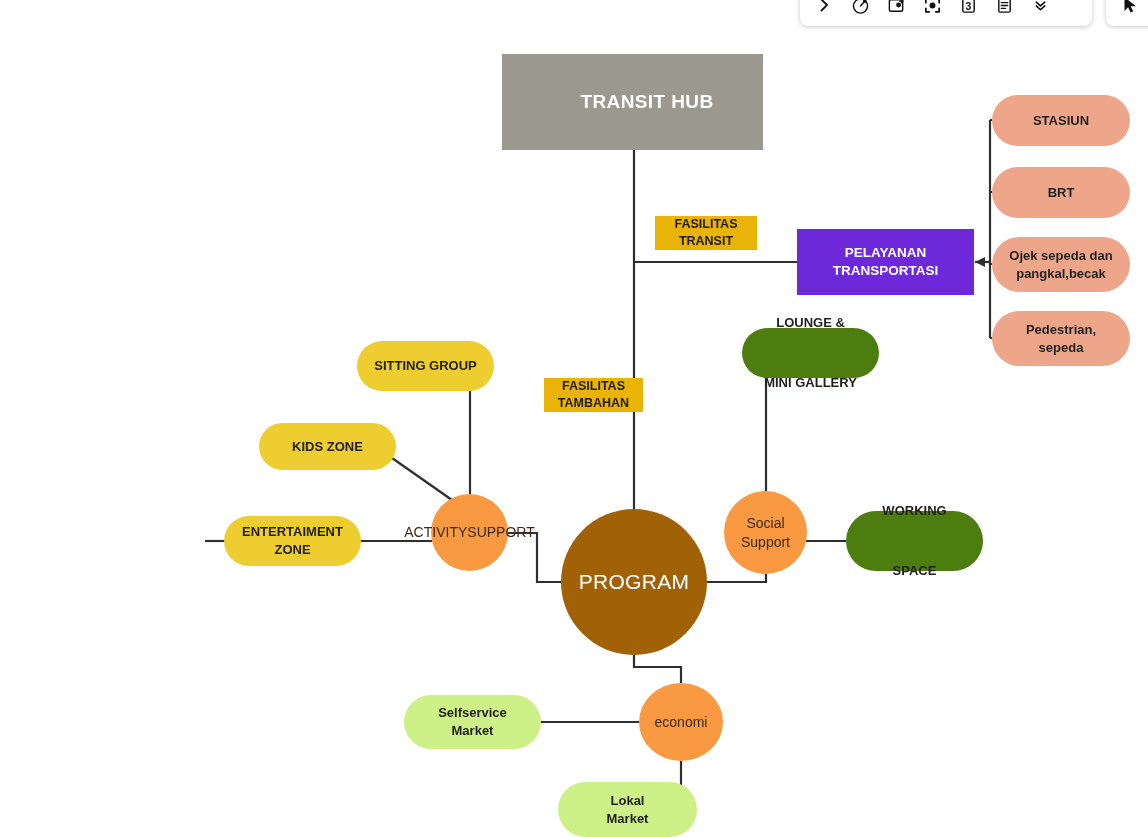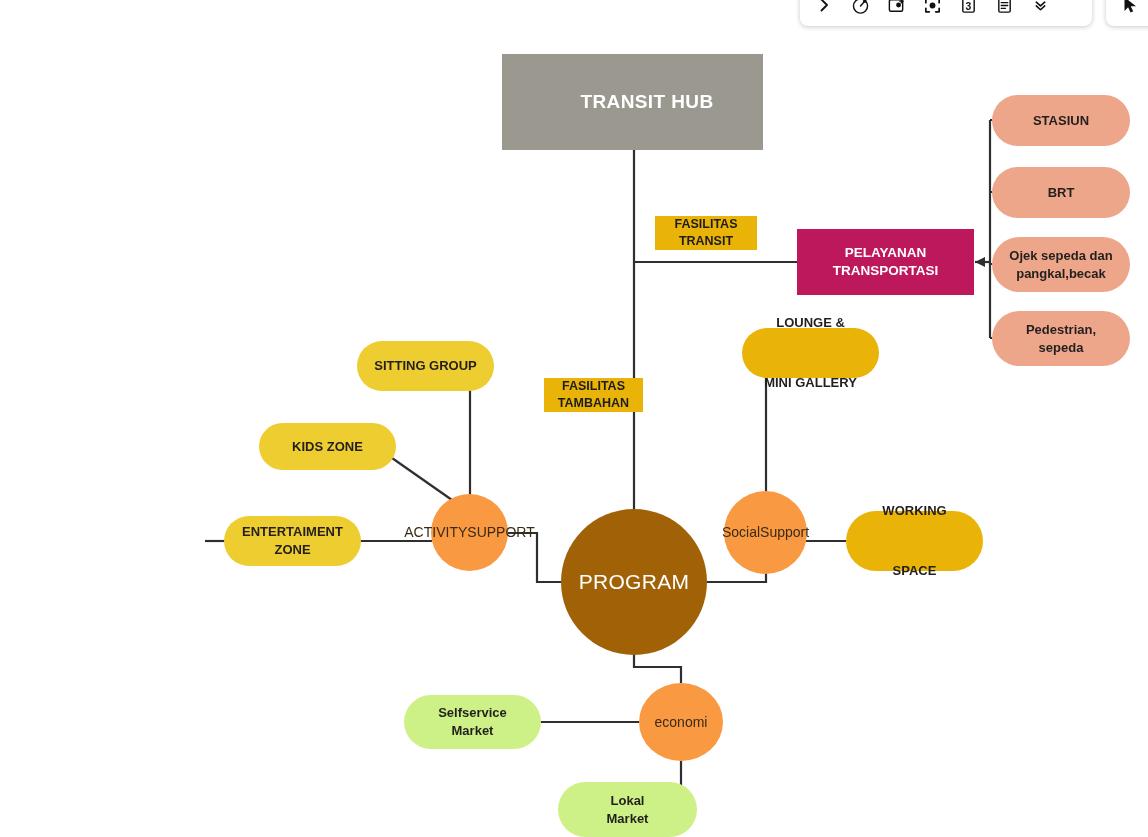--- a/index.html
+++ b/index.html
@@ -48,37 +48,37 @@
   .node{position:absolute;z-index:5;display:flex;align-items:center;justify-content:center;text-align:center;box-sizing:border-box;}
 
   .rect-hub{
     background:#9b9890;
     color:#ffffff;
     font-weight:bold;
     font-size:19px;
     letter-spacing:.4px;
   }
   .rect-orange{
-    background:#be185d;
+    background:#6d28d9;
     color:#ffffff;
     font-weight:bold;
     font-size:13.5px;
     line-height:1.35;
   }
   .pill{
     border-radius:999px;
     font-weight:bold;
     font-size:13px;
     color:#231f1d;
     line-height:1.35;
   }
   .pill.salmon{background:#eda68a;}
   .pill.yellow{background:#eecd31;}
   .pill.green{background:#cdf186;}
-  .pill.salmon-soft{background:#eab308;gap:42px;}
+  .pill.salmon-soft{background:#4d7c0f;gap:42px;}
 
   .circle{border-radius:50%;}
   .circle.orange{background:#f99a42;color:#3a2a16;font-size:14px;line-height:1.3;}
   .circle.pink{background:#a16207;color:#ffffff;font-size:21px;letter-spacing:.3px;}
 
   .edge-label{
     position:absolute;z-index:6;
     font-size:12.5px;font-weight:bold;color:#1d1d1d;
     text-align:center;line-height:1.35;
     background:#eab308;
@@ -174,21 +174,21 @@
   <div class="node pill yellow" style="left:259px;top:423px;width:137px;height:47px;">
     <span>KIDS ZONE</span>
   </div>
 
 
   <div class="node pill yellow" style="left:224px;top:516px;width:137px;height:50px;flex-direction:column;">
     <span>ENTERTAIMENT</span>
     <span>ZONE</span>
   </div>
 
-  <div class="node circle orange" style="left:724px;top:491px;width:83px;height:83px;flex-direction:row;">
+  <div class="node circle orange" style="left:724px;top:491px;width:83px;height:83px;flex-direction:column;">
     <span>Social</span>
     <span>Support</span>
   </div>
 
   <div class="node pill salmon-soft" style="left:742px;top:328px;width:137px;height:50px;flex-direction:column;">
     <span>LOUNGE &amp;</span>
     <span>MINI GALLERY</span>
   </div>
 
   <div class="node pill salmon-soft" style="left:846px;top:511px;width:137px;height:60px;flex-direction:column;">

